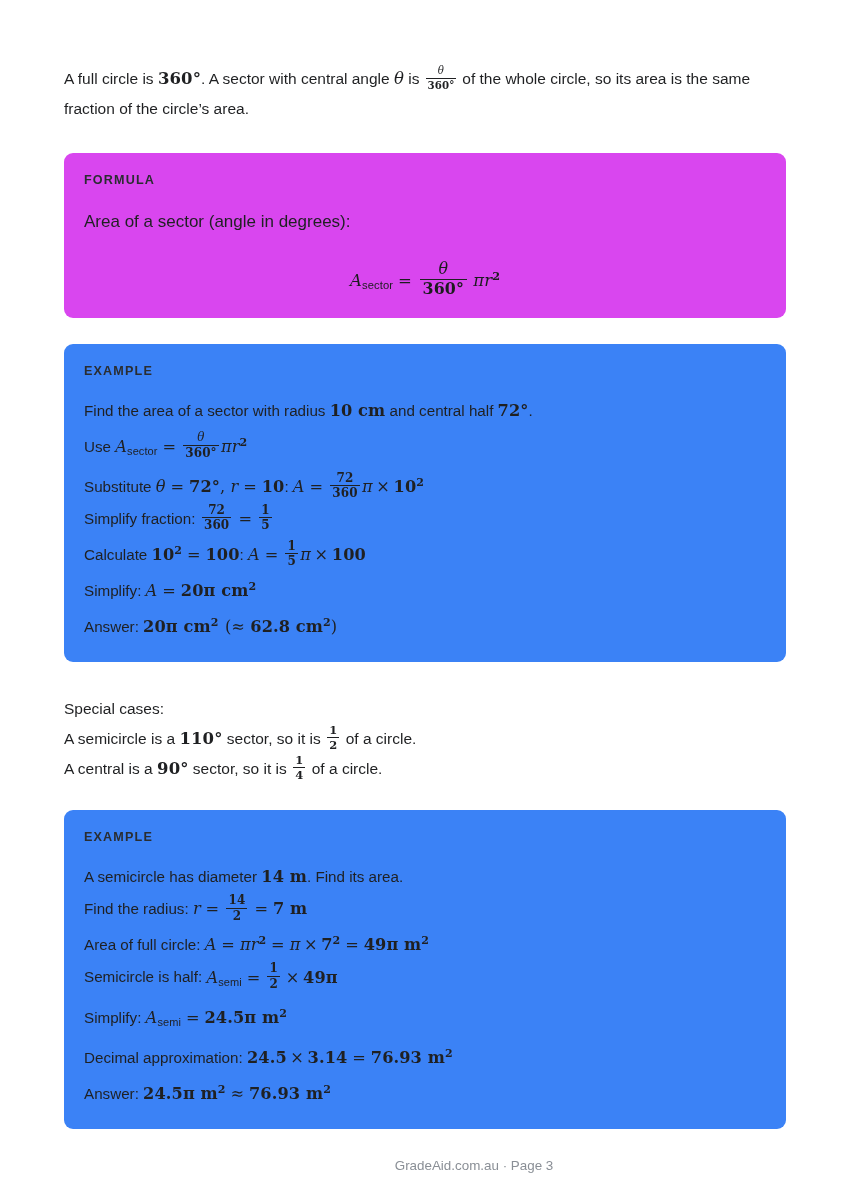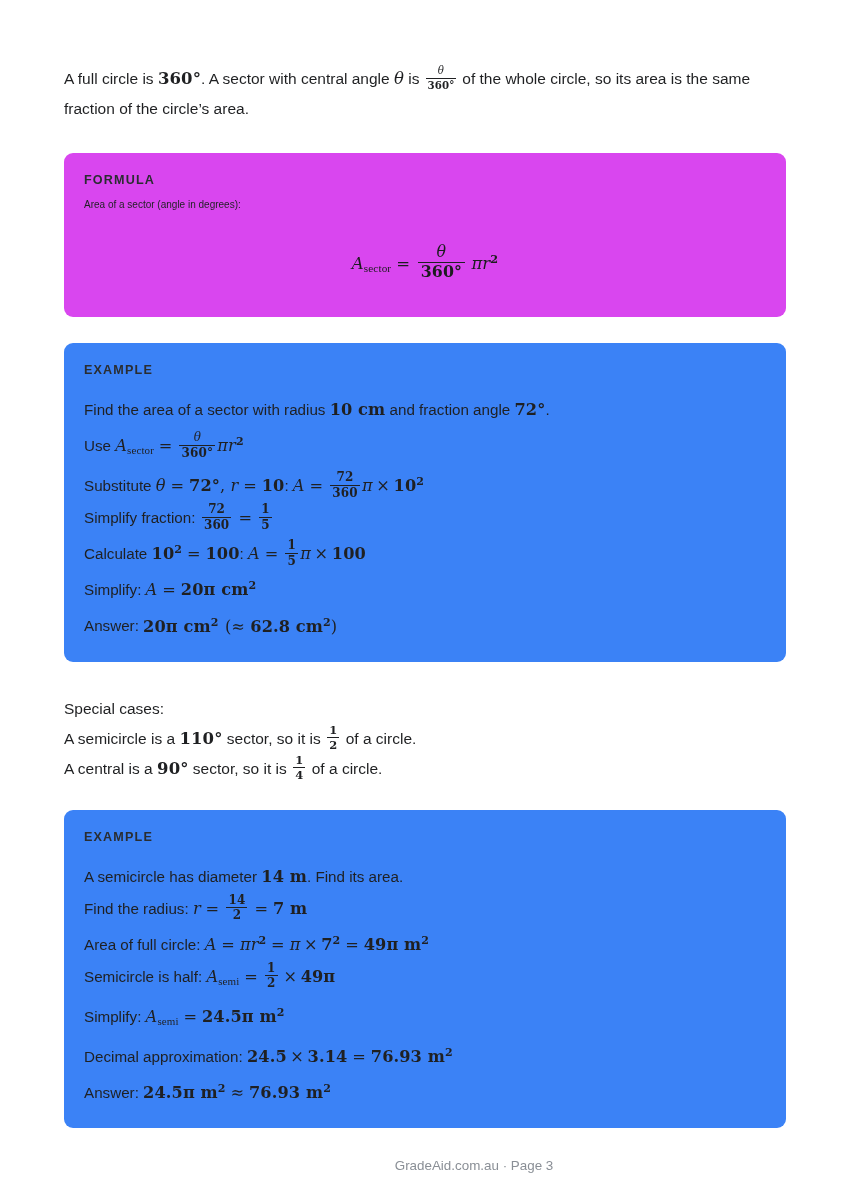--- a/index.html
+++ b/index.html
@@ -42,21 +42,21 @@
     white-space: nowrap;
     letter-spacing: 0.1px;
   }
   .mvar { font-family: "DejaVu Serif","Liberation Serif",serif; font-style: italic; }
   .mrm  { font-family: "DejaVu Serif","Liberation Serif",serif; font-style: normal; }
   .mnum { font-family: "DejaVu Serif","Liberation Serif",serif; font-style: normal; font-weight: 700; }
   .msub {
     font-size: 0.68em;
     vertical-align: -0.28em;
     font-style: normal;
-    font-family: Liberation Serif, serif;
+    font-family: Liberation Sans, sans-serif;
   }
   .msup {
     font-size: 0.68em;
     vertical-align: 0.55em;
     font-style: normal;
     font-family: "DejaVu Serif","Liberation Serif",serif;
     font-weight: 700;
   }
   .op { margin: 0 0.22em; }
   .opeq { margin: 0 0.3em; }
@@ -100,24 +100,24 @@
   .callout-label {
     font-family: "Liberation Sans", sans-serif;
     font-size: 12.6px;
     font-weight: 700;
     letter-spacing: 1.15px;
     color: #2a2d31;
     margin: 0 0 0 0;
     line-height: 18px;
   }
   .callout-sub {
-    font-size: 10px;
+    font-size: 17px;
     line-height: 26px;
     color: #1f2022;
-    margin-top: 3px;
+    margin-top: 20px;
   }
   .display-math {
     text-align: center;
     margin-top: 26px;
     font-size: 19px;
   }
   .display-math .frac { font-size: 0.96em; }
 
   .step {
     font-size: 15.2px;
@@ -163,21 +163,21 @@
 
   <div class="callout formula">
     <div class="callout-label">FORMULA</div>
     <div class="callout-sub">Area of a sector (angle in degrees):</div>
     <div class="display-math"><span class="math"><span class="mvar">A</span><span class="msub">sector</span><span class="mrm opeq">=</span><span class="frac"><span class="num mvar">θ</span><span class="den mnum">360°</span></span><span class="mvar" style="margin-left:0.22em">πr</span><span class="msup">2</span></span></div>
   </div>
 
   <div class="callout example">
     <div class="callout-label">EXAMPLE</div>
 
-    <div class="step first"><span>Find the area of a sector with radius </span><span class="math mnum">10 cm</span><span> and fraction angle </span><span class="math mnum">72°</span><span>.</span></div>
+    <div class="step first"><span>Find the area of a sector with radius </span><span class="math mnum">10 cm</span><span> and central half </span><span class="math mnum">72°</span><span>.</span></div>
 
     <div class="step"><span class="step-label">Use </span><span class="math"><span class="mvar">A</span><span class="msub">sector</span><span class="mrm opeq">=</span><span class="frac sm"><span class="num mvar">θ</span><span class="den mnum">360°</span></span><span class="mvar">πr</span><span class="msup">2</span></span></div>
 
     <div class="step"><span class="step-label">Substitute </span><span class="math"><span class="mvar">θ</span><span class="mrm opeq">=</span><span class="mnum">72°</span><span class="mrm">, </span><span class="mvar">r</span><span class="mrm opeq">=</span><span class="mnum">10</span></span><span>: </span><span class="math"><span class="mvar">A</span><span class="mrm opeq">=</span><span class="frac sm"><span class="num mnum">72</span><span class="den mnum">360</span></span><span class="mvar">π</span><span class="mrm op">×</span><span class="mnum">10</span><span class="msup">2</span></span></div>
 
     <div class="step"><span class="step-label">Simplify fraction: </span><span class="math"><span class="frac sm"><span class="num mnum">72</span><span class="den mnum">360</span></span><span class="mrm opeq">=</span><span class="frac sm"><span class="num mnum">1</span><span class="den mnum">5</span></span></span></div>
 
     <div class="step"><span class="step-label">Calculate </span><span class="math"><span class="mnum">10</span><span class="msup">2</span><span class="mrm opeq">=</span><span class="mnum">100</span></span><span>: </span><span class="math"><span class="mvar">A</span><span class="mrm opeq">=</span><span class="frac sm"><span class="num mnum">1</span><span class="den mnum">5</span></span><span class="mvar">π</span><span class="mrm op">×</span><span class="mnum">100</span></span></div>
 
     <div class="step"><span class="step-label">Simplify: </span><span class="math"><span class="mvar">A</span><span class="mrm opeq">=</span><span class="mnum">20π cm</span><span class="msup">2</span></span></div>

